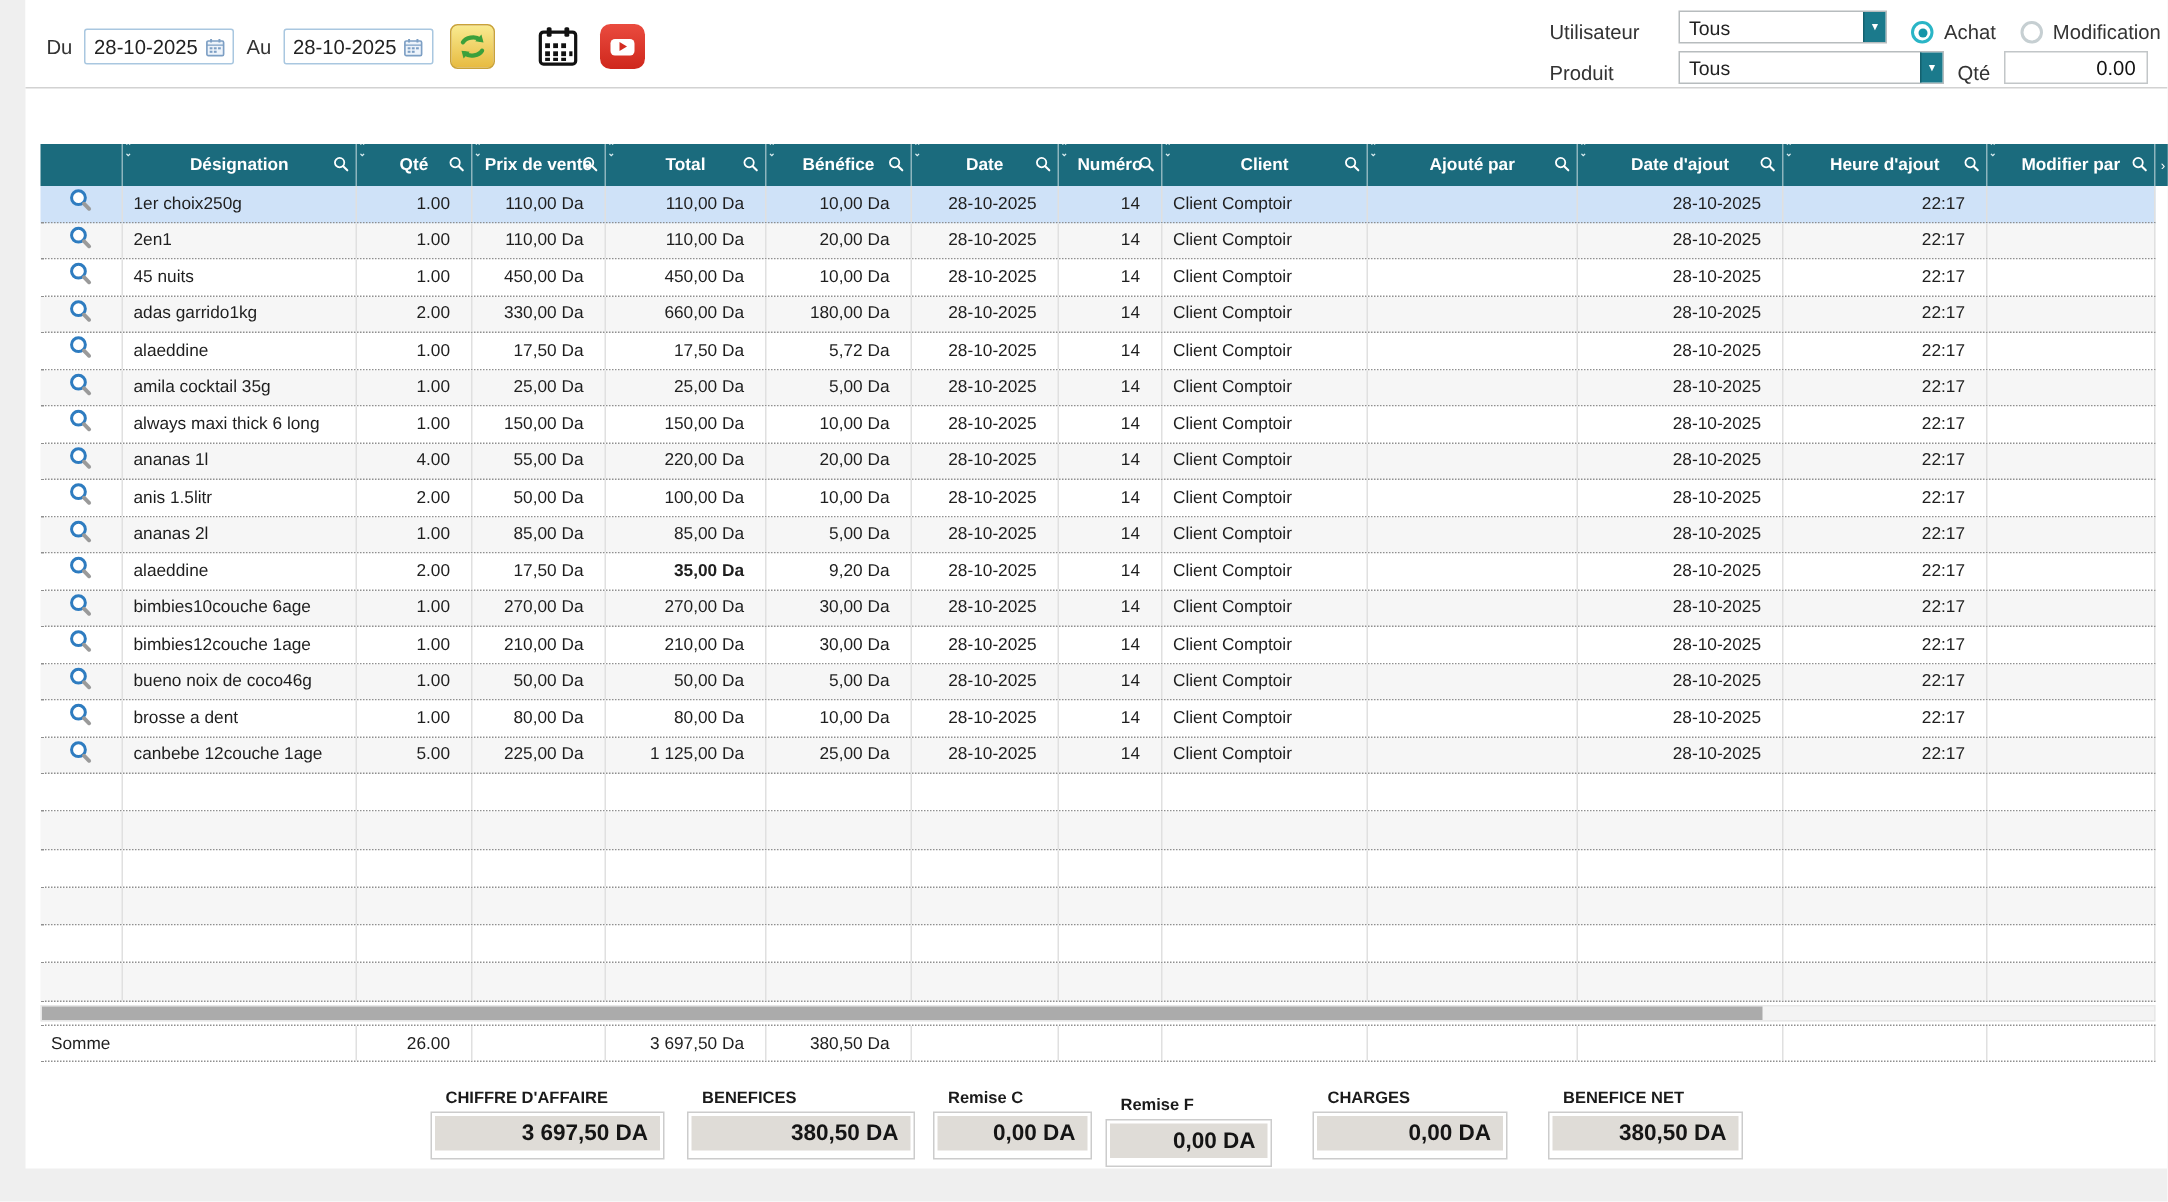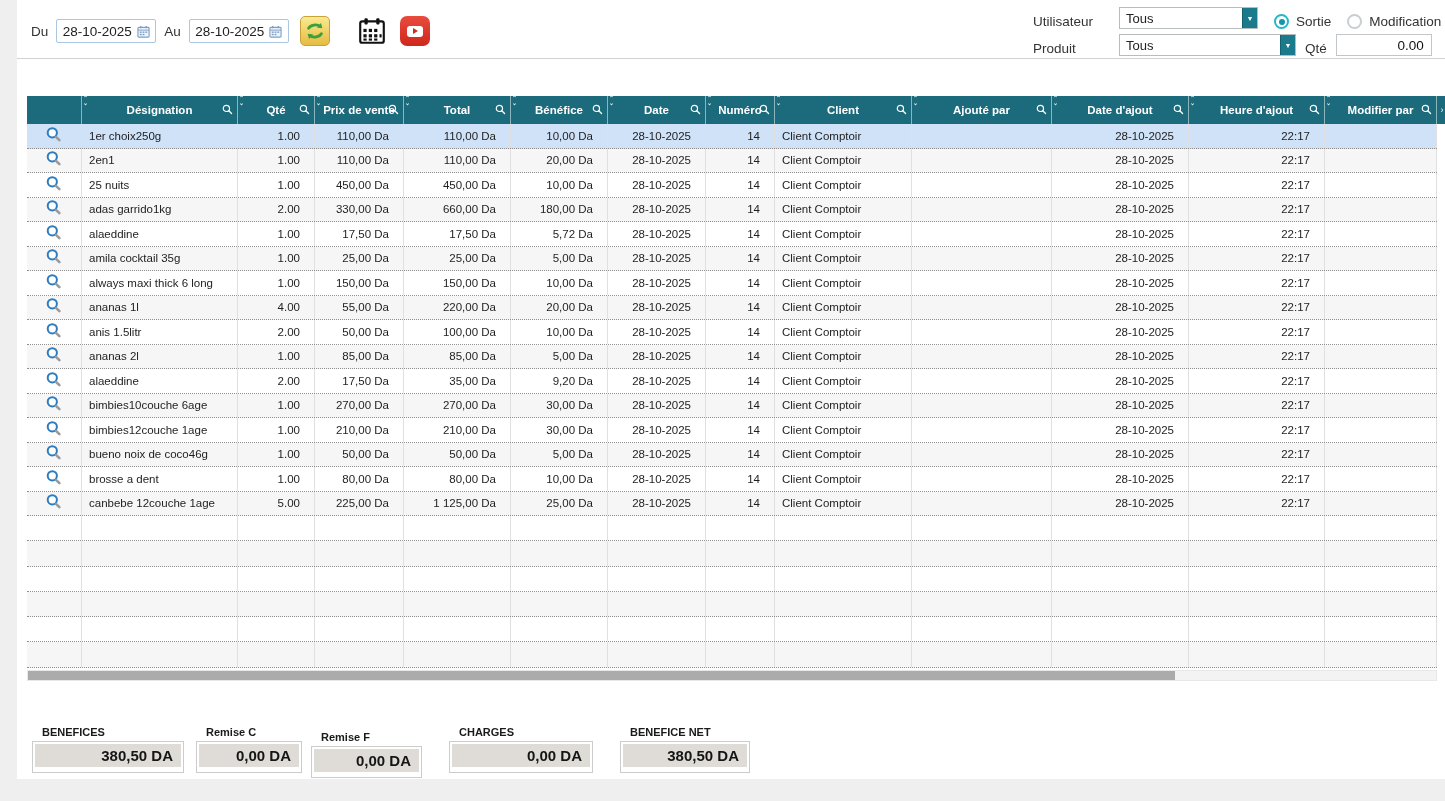--- a/index.html
+++ b/index.html
@@ -149,21 +149,21 @@
     </div>
 
     <div class="tright">
       <div class="trow">
         <span class="tlabel2">Utilisateur</span>
         <span class="select sel-user">
           <span class="selval">Tous</span>
           <span class="selarrow">▼</span>
         </span>
         <span class="radio on"></span>
-        <span class="rlabel">Sortie</span>
+        <span class="rlabel">Achat</span>
         <span class="radio"></span>
         <span class="rlabel">Modification</span>
       </div>
       <div class="trow">
         <span class="tlabel2">Produit</span>
         <span class="select sel-prod">
           <span class="selval">Tous</span>
           <span class="selarrow">▼</span>
         </span>
         <span class="qtelabel">Qté</span>
@@ -314,21 +314,21 @@
         <div class="cell right" style="width: 136px;">22:17</div>
         <div class="cell left" style="width: 112px;"></div>
       </div>
       <div class="grow">
         <div class="cell iconcol">
           <span><svg width="18" height="18" viewBox="0 0 18 18">
               <circle cx="7.3" cy="6.8" r="4.6" fill="#fff" stroke="#2e7cc0" stroke-width="2"></circle>
               <line x1="11" y1="10.8" x2="14.4" y2="14.2" stroke="#9a9a9a" stroke-width="2.6" stroke-linecap="round"></line>
             </svg></span>
         </div>
-        <div class="cell left" style="width: 156px;">25 nuits</div>
+        <div class="cell left" style="width: 156px;">45 nuits</div>
         <div class="cell right" style="width: 77px;">1.00</div>
         <div class="cell right" style="width: 89px;">450,00 Da</div>
         <div class="cell right" style="width: 107px;">450,00 Da</div>
         <div class="cell right" style="width: 97px;">10,00 Da</div>
         <div class="cell right" style="width: 98px;">28-10-2025</div>
         <div class="cell right" style="width: 69px;">14</div>
         <div class="cell left" style="width: 137px;">Client Comptoir</div>
         <div class="cell left" style="width: 140px;"></div>
         <div class="cell right" style="width: 137px;">28-10-2025</div>
         <div class="cell right" style="width: 136px;">22:17</div>
@@ -477,21 +477,21 @@
       <div class="grow">
         <div class="cell iconcol">
           <span><svg width="18" height="18" viewBox="0 0 18 18">
               <circle cx="7.3" cy="6.8" r="4.6" fill="#fff" stroke="#2e7cc0" stroke-width="2"></circle>
               <line x1="11" y1="10.8" x2="14.4" y2="14.2" stroke="#9a9a9a" stroke-width="2.6" stroke-linecap="round"></line>
             </svg></span>
         </div>
         <div class="cell left" style="width: 156px;">alaeddine</div>
         <div class="cell right" style="width: 77px;">2.00</div>
         <div class="cell right" style="width: 89px;">17,50 Da</div>
-        <div class="cell right" style="width: 107px;">35,00 Da</div>
+        <div class="cell right" style="width: 107px; font-weight: bold;">35,00 Da</div>
         <div class="cell right" style="width: 97px;">9,20 Da</div>
         <div class="cell right" style="width: 98px;">28-10-2025</div>
         <div class="cell right" style="width: 69px;">14</div>
         <div class="cell left" style="width: 137px;">Client Comptoir</div>
         <div class="cell left" style="width: 140px;"></div>
         <div class="cell right" style="width: 137px;">28-10-2025</div>
         <div class="cell right" style="width: 136px;">22:17</div>
         <div class="cell left" style="width: 112px;"></div>
       </div>
       <div class="grow alt">
@@ -683,41 +683,61 @@
         <div class="cell" style="width: 137px;"></div>
         <div class="cell" style="width: 136px;"></div>
         <div class="cell" style="width: 112px;"></div>
       </div>
     </div>
 
   <div class="hscroll">
     <div class="thumb"></div>
   </div>
 
+  <div class="sumrow" id="sumrow">
+      <div class="scell left" style="width: 211px;">Somme</div>
+      <div class="scell right" style="width: 77px;">26.00</div>
+      <div class="scell right" style="width: 89px;"></div>
+      <div class="scell right" style="width: 107px;">3 697,50 Da</div>
+      <div class="scell right" style="width: 97px;">380,50 Da</div>
+      <div class="scell right" style="width: 98px;"></div>
+      <div class="scell right" style="width: 69px;"></div>
+      <div class="scell right" style="width: 137px;"></div>
+      <div class="scell right" style="width: 140px;"></div>
+      <div class="scell right" style="width: 137px;"></div>
+      <div class="scell right" style="width: 136px;"></div>
+      <div class="scell right" style="width: 112px;"></div>
+    </div>
 
   <div class="footer" id="footer">
+      <div class="fbox" style="width: 156px; margin-left: 270px; margin-top: 0px;">
+        <div class="flab">CHIFFRE D'AFFAIRE</div>
+        <div class="fval">
+          <div class="fvin">3 697,50 DA</div>
+        </div>
+      </div>
       <div class="fbox" style="width: 152px; margin-left: 15px; margin-top: 0px;">
         <div class="flab">BENEFICES</div>
         <div class="fval">
           <div class="fvin">380,50 DA</div>
         </div>
       </div>
       <div class="fbox" style="width: 106px; margin-left: 12px; margin-top: 0px;">
         <div class="flab">Remise C</div>
         <div class="fval">
           <div class="fvin">0,00 DA</div>
         </div>
       </div>
       <div class="fbox" style="width: 111px; margin-left: 9px; margin-top: 5px;">
         <div class="flab">Remise F</div>
         <div class="fval">
           <div class="fvin">0,00 DA</div>
         </div>
       </div>
-      <div class="fbox" style="width: 144px; margin-left: 27px; margin-top: 0px;">
+      <div class="fbox" style="width: 130px; margin-left: 27px; margin-top: 0px;">
         <div class="flab">CHARGES</div>
         <div class="fval">
           <div class="fvin">0,00 DA</div>
         </div>
       </div>
       <div class="fbox" style="width: 130px; margin-left: 27px; margin-top: 0px;">
         <div class="flab">BENEFICE NET</div>
         <div class="fval">
           <div class="fvin">380,50 DA</div>
         </div>

